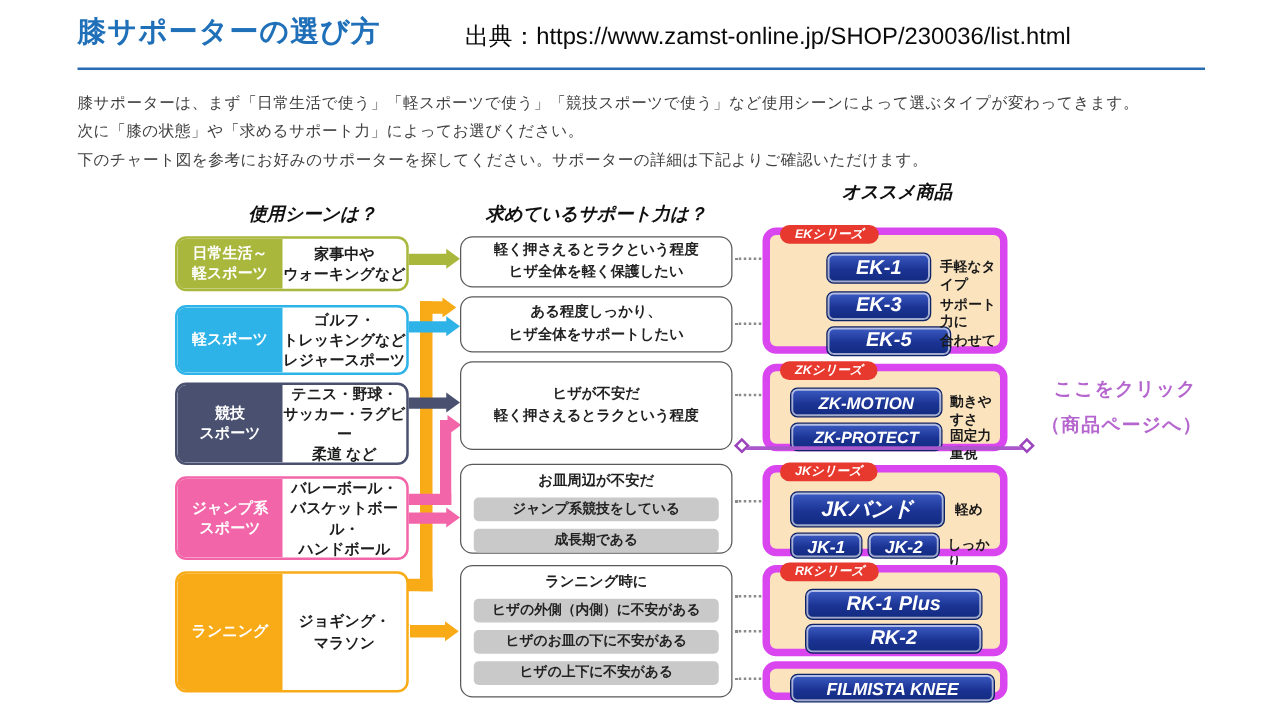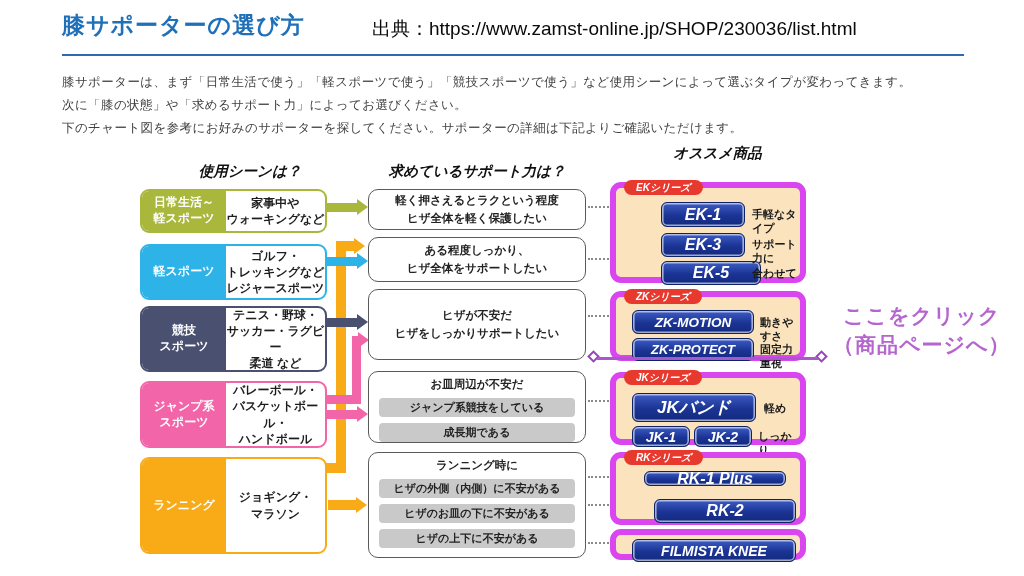--- a/index.html
+++ b/index.html
@@ -51,22 +51,22 @@
   .pill-ek5 { left:45px; top:73px; width:100px; height:24px; font-size:16px; }
   .note-ek1 { left:136px; top:19px; }
   .note-ekg { left:136px; top:49px; }
   .pill-zkm { left:16px; top:13px; width:122px; height:24px; font-size:13.5px; }
   .pill-zkp { left:16px; top:41px; width:122px; height:23px; font-size:13px; }
   .note-zkm { left:144px; top:18px; } .note-zkp { left:144px; top:45px; }
   .pill-jkb { left:16px; top:15px; width:124px; height:29px; font-size:17px; }
   .pill-jk1 { left:16px; top:48px; width:58px; height:21px; font-size:14px; }
   .pill-jk2 { left:78px; top:48px; width:58px; height:21px; font-size:14px; }
   .note-jkb { left:148px; top:23px; } .note-jk12 { left:142px; top:51px; }
-  .pill-rk1 { left:28px; top:13px; width:142px; height:15px; font-size:16px; }
-  .pill-rk2 { left:28px; top:41px; width:142px; height:24px; font-size:16px;margin-left:10px; }
+  .pill-rk1 { left:28px; top:13px; width:142px; height:25px; font-size:16px; }
+  .pill-rk2 { left:28px; top:41px; width:142px; height:24px; font-size:16px; }
   .pill-fm  { left:16px; top:4px; width:164px; height:23px; font-size:14px; }
 
   
   .shaft { position:absolute; }
   .ah { position:absolute; width:0; height:0; border-top:8px solid transparent; border-bottom:8px solid transparent; }
   .c-olive { background:#a9b83d; } .ah-olive { border-left:11px solid #a9b83d; }
   .c-blue { background:#2eb3e8; } .ah-blue { border-left:11px solid #2eb3e8; }
   .c-navy { background:#4a5170; } .ah-navy { border-left:11px solid #4a5170; }
   .c-pink { background:#f266a9; } .ah-pink { border-left:11px solid #f266a9; }
   .c-orange { background:#f8ab17; } .ah-orange { border-left:11px solid #f8ab17; }
@@ -74,21 +74,21 @@
 
   
   .dot-h { position:absolute; height:0; border-top:2px dotted #8a8a8a; z-index:2; }
   .dot-v { position:absolute; width:0; border-left:2px dotted #8a8a8a; z-index:2; }
   .dah { position:absolute; width:0; height:0; border-top:5px solid transparent; border-bottom:5px solid transparent; border-left:8px solid #3c3c3c; z-index:2; }
 
   
   .ann-line { position:absolute; left:596px; top:357px; width:228px; height:3px; background:#a957cb; z-index:5; }
   .dia { position:absolute; width:9px; height:9px; background:#fff; border:2.5px solid #9a43bd; transform:rotate(45deg); z-index:6; }
   .diaL { left:589px; top:352px; } .diaR { left:817px; top:352px; }
-  .ann-text { position:absolute; font-size:21px; color:#b565ce; font-weight:bold; letter-spacing:1px; z-index:5; }
+  .ann-text { position:absolute; font-size:15px; color:#b565ce; font-weight:bold; letter-spacing:1px; z-index:5; }
   .at1 { left:843px; top:302px; } .at2 { left:833px; top:331px; }
 </style>
 </head>
 <body>
 
 <div class="page">
 
   <div class="title">膝サポーターの選び方</div>
   <div class="source">出典：https://www.zamst-online.jp/SHOP/230036/list.html</div>
   <div class="rule"></div>
@@ -161,21 +161,21 @@
   <div class="support s1">
     <div class="support-text">軽く押さえるとラクという程度
 ヒザ全体を軽く保護したい</div>
   </div>
   <div class="support s2">
     <div class="support-text">ある程度しっかり、
 ヒザ全体をサポートしたい</div>
   </div>
   <div class="support s3">
     <div class="support-text">ヒザが不安だ
-ヒザをしっかりサポートしたい</div>
+軽く押さえるとラクという程度</div>
   </div>
   <div class="support s5">
     <div class="support-title">ランニング時に</div>
     <div class="chip">ヒザの外側（内側）に不安がある</div>
     <div class="chip">ヒザのお皿の下に不安がある</div>
     <div class="chip">ヒザの上下に不安がある</div>
   </div>
   <div class="support s4">
     <div class="support-title">お皿周辺が不安だ</div>
     <div class="chip">ジャンプ系競技をしている</div>

